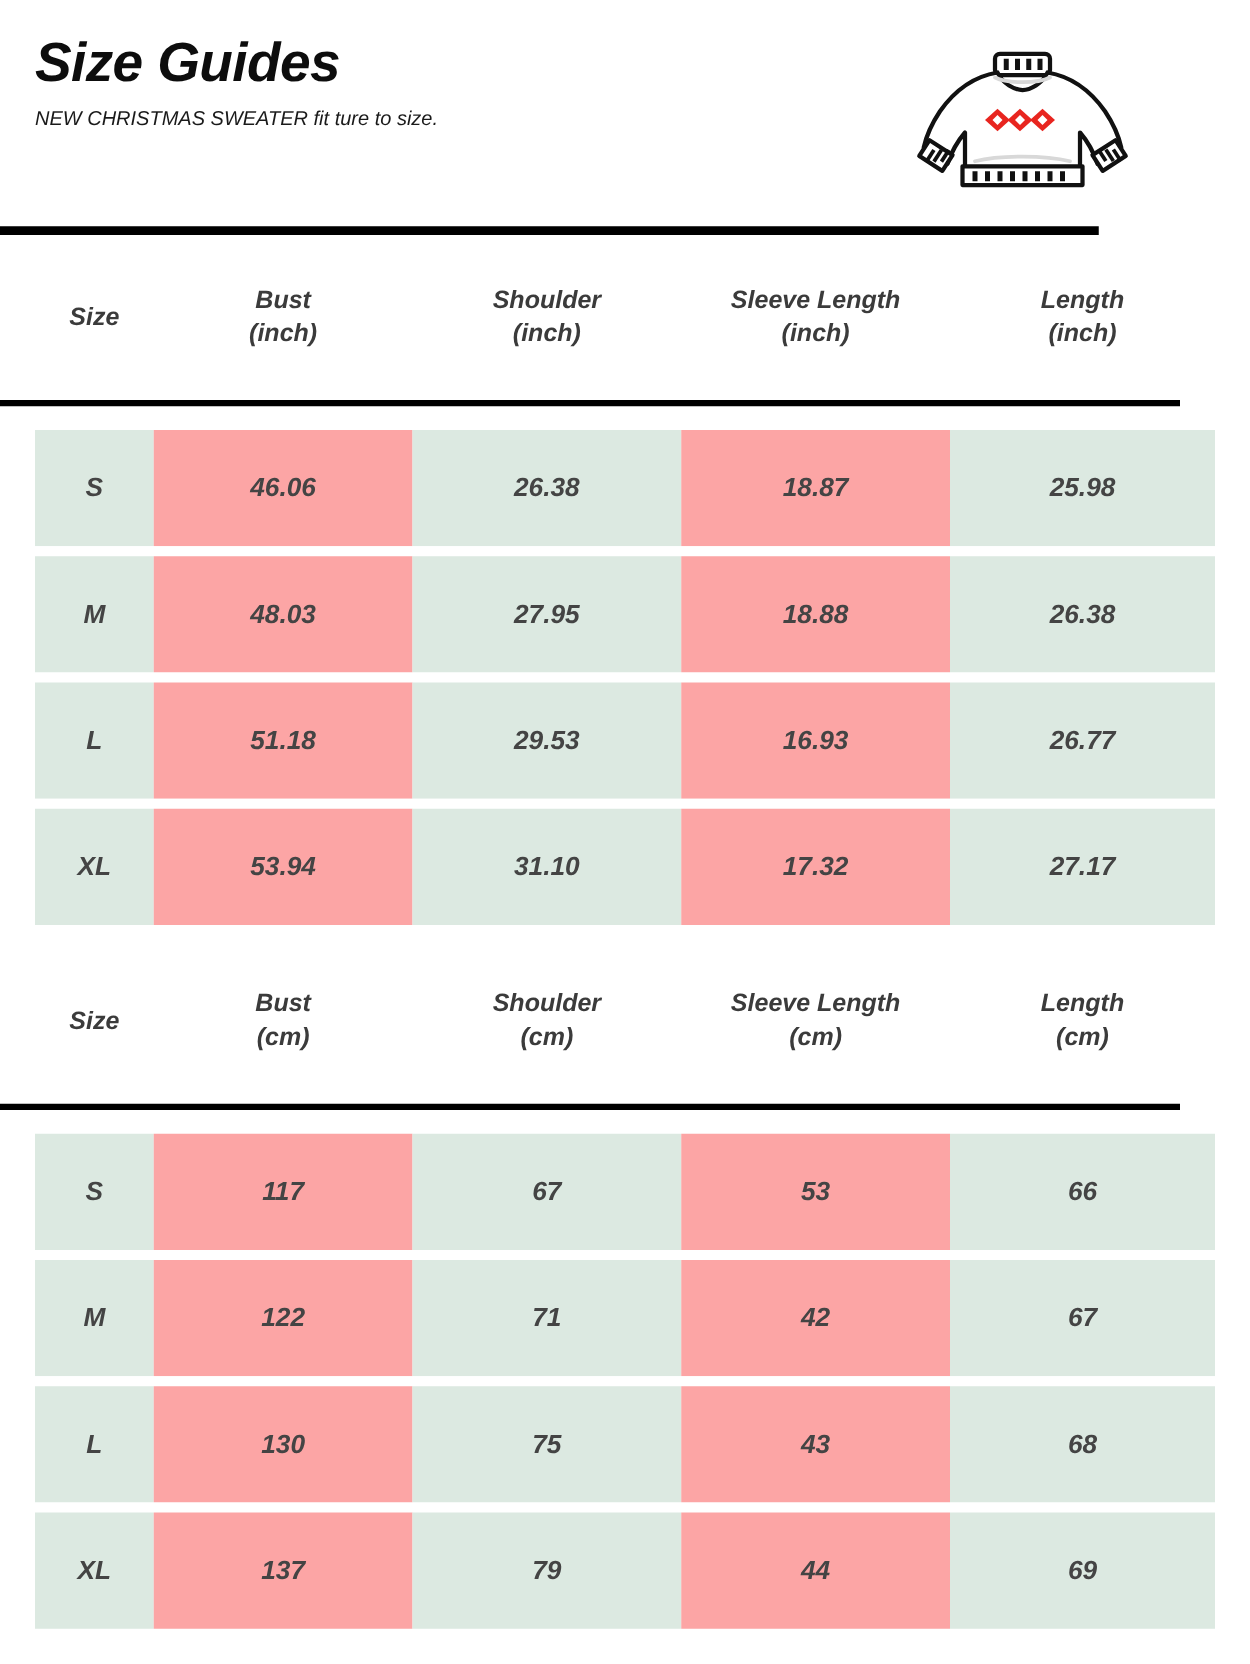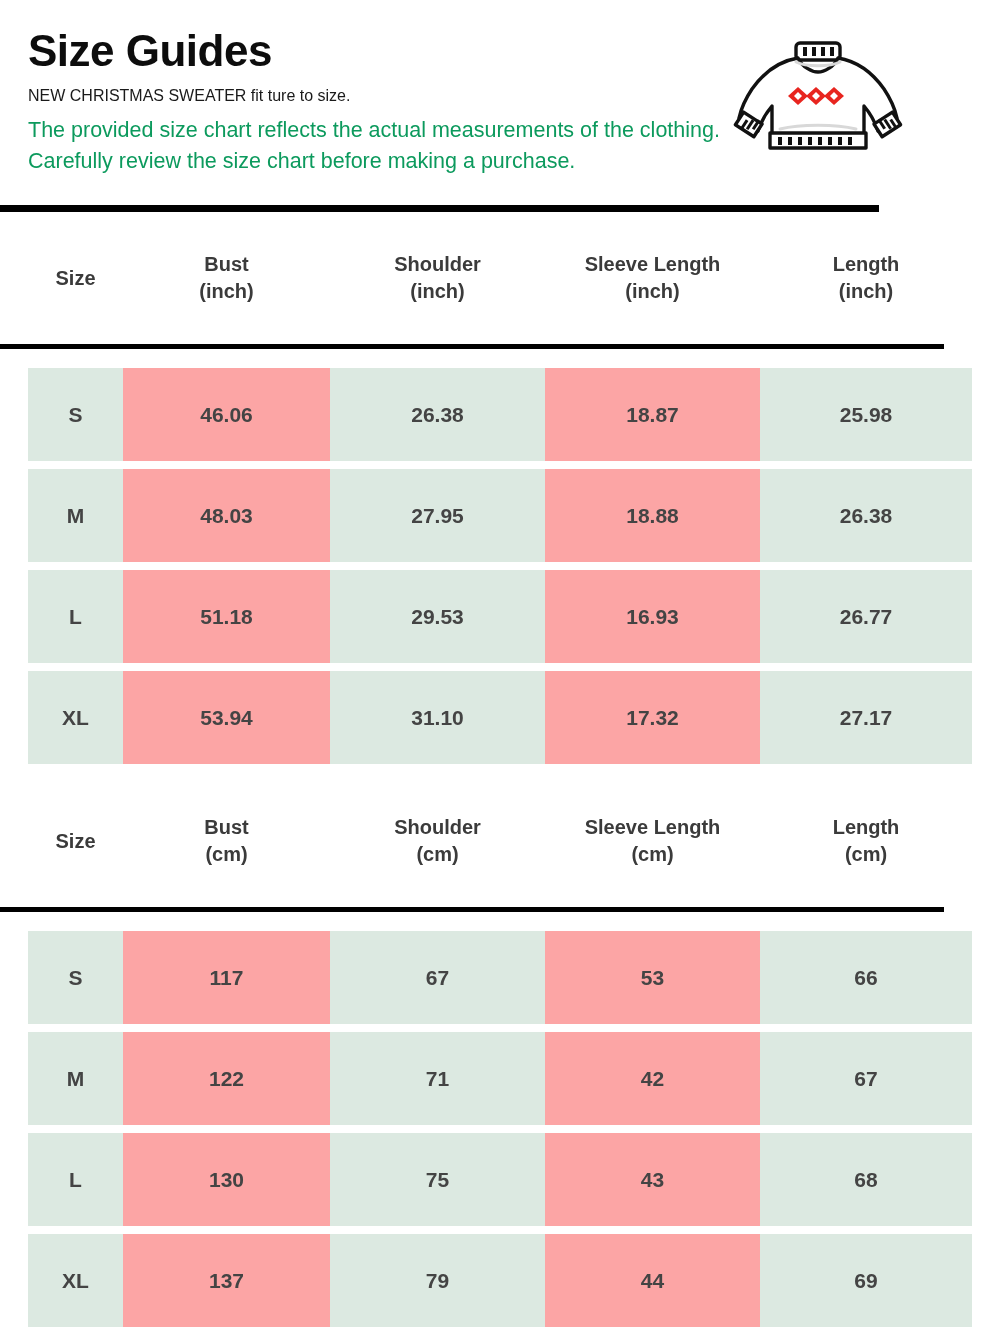--- a/index.html
+++ b/index.html
@@ -13,20 +13,21 @@
     font-family: "Liberation Sans", sans-serif;
     color: #1a1a1a;
     overflow: hidden;
   }
 
   .page {
     position: relative;
     width: 879px;
     height: 1331px;
     box-sizing: border-box;
+    font-style: italic;
   }
 
   
   .header {
     position: relative;
     padding: 28px 28px 0 28px;
   }
   .header-inner {
     display: flex;
     align-items: flex-start;
@@ -131,21 +132,20 @@
 </head>
 <body>
 
 <div class="page">
 
   <div class="header">
     <div class="header-inner">
       <div class="header-text">
         <h1 class="page-title">Size Guides</h1>
         <p class="subtitle">NEW CHRISTMAS SWEATER fit ture to size.</p>
-        <p class="note">The provided size chart reflects the actual measurements of the clothing. Carefully review the size chart before making a purchase.</p>
       </div>
 
       <div class="sweater-icon">
         <svg viewBox="0 0 180 125" xmlns="http://www.w3.org/2000/svg">
           <g fill="#ffffff" stroke="#111111" stroke-width="3.4" stroke-linejoin="round" stroke-linecap="round">
 
             <rect x="68" y="9" width="44" height="17" rx="4"></rect>
 
             <path d="M70 24 C52 27 36 38 24 55 C18 64 13 75 11 84
                      L30 97 C33 88 38 79 44 72

